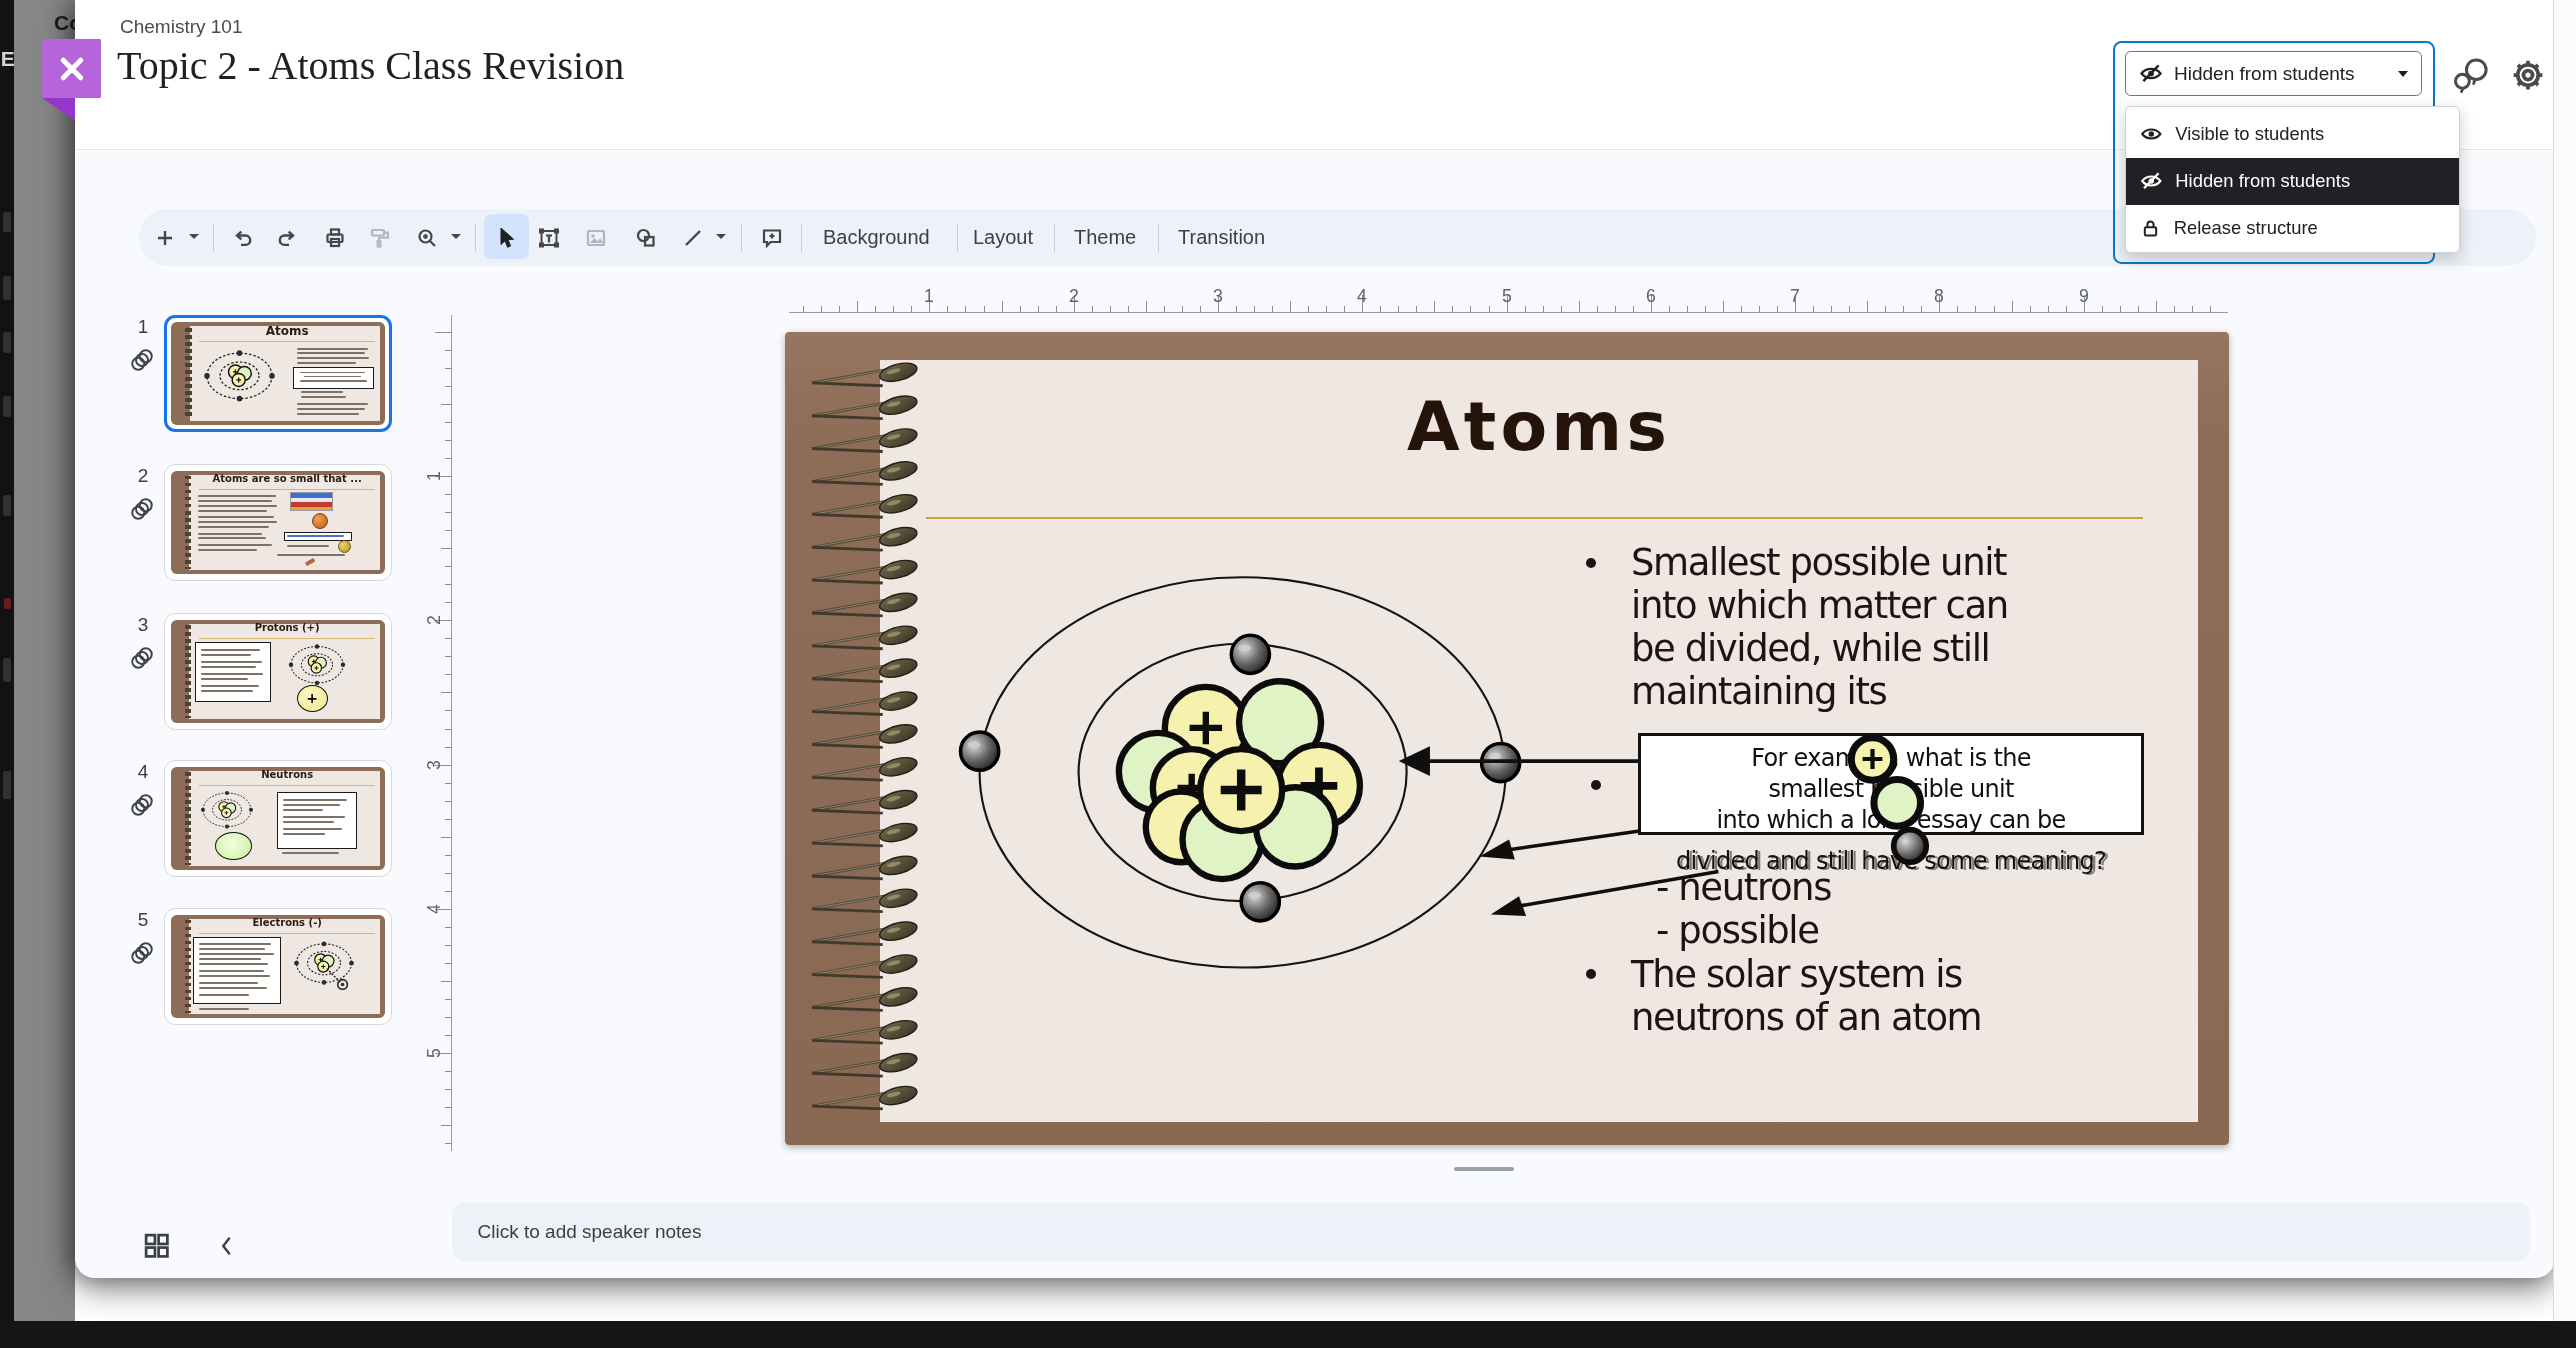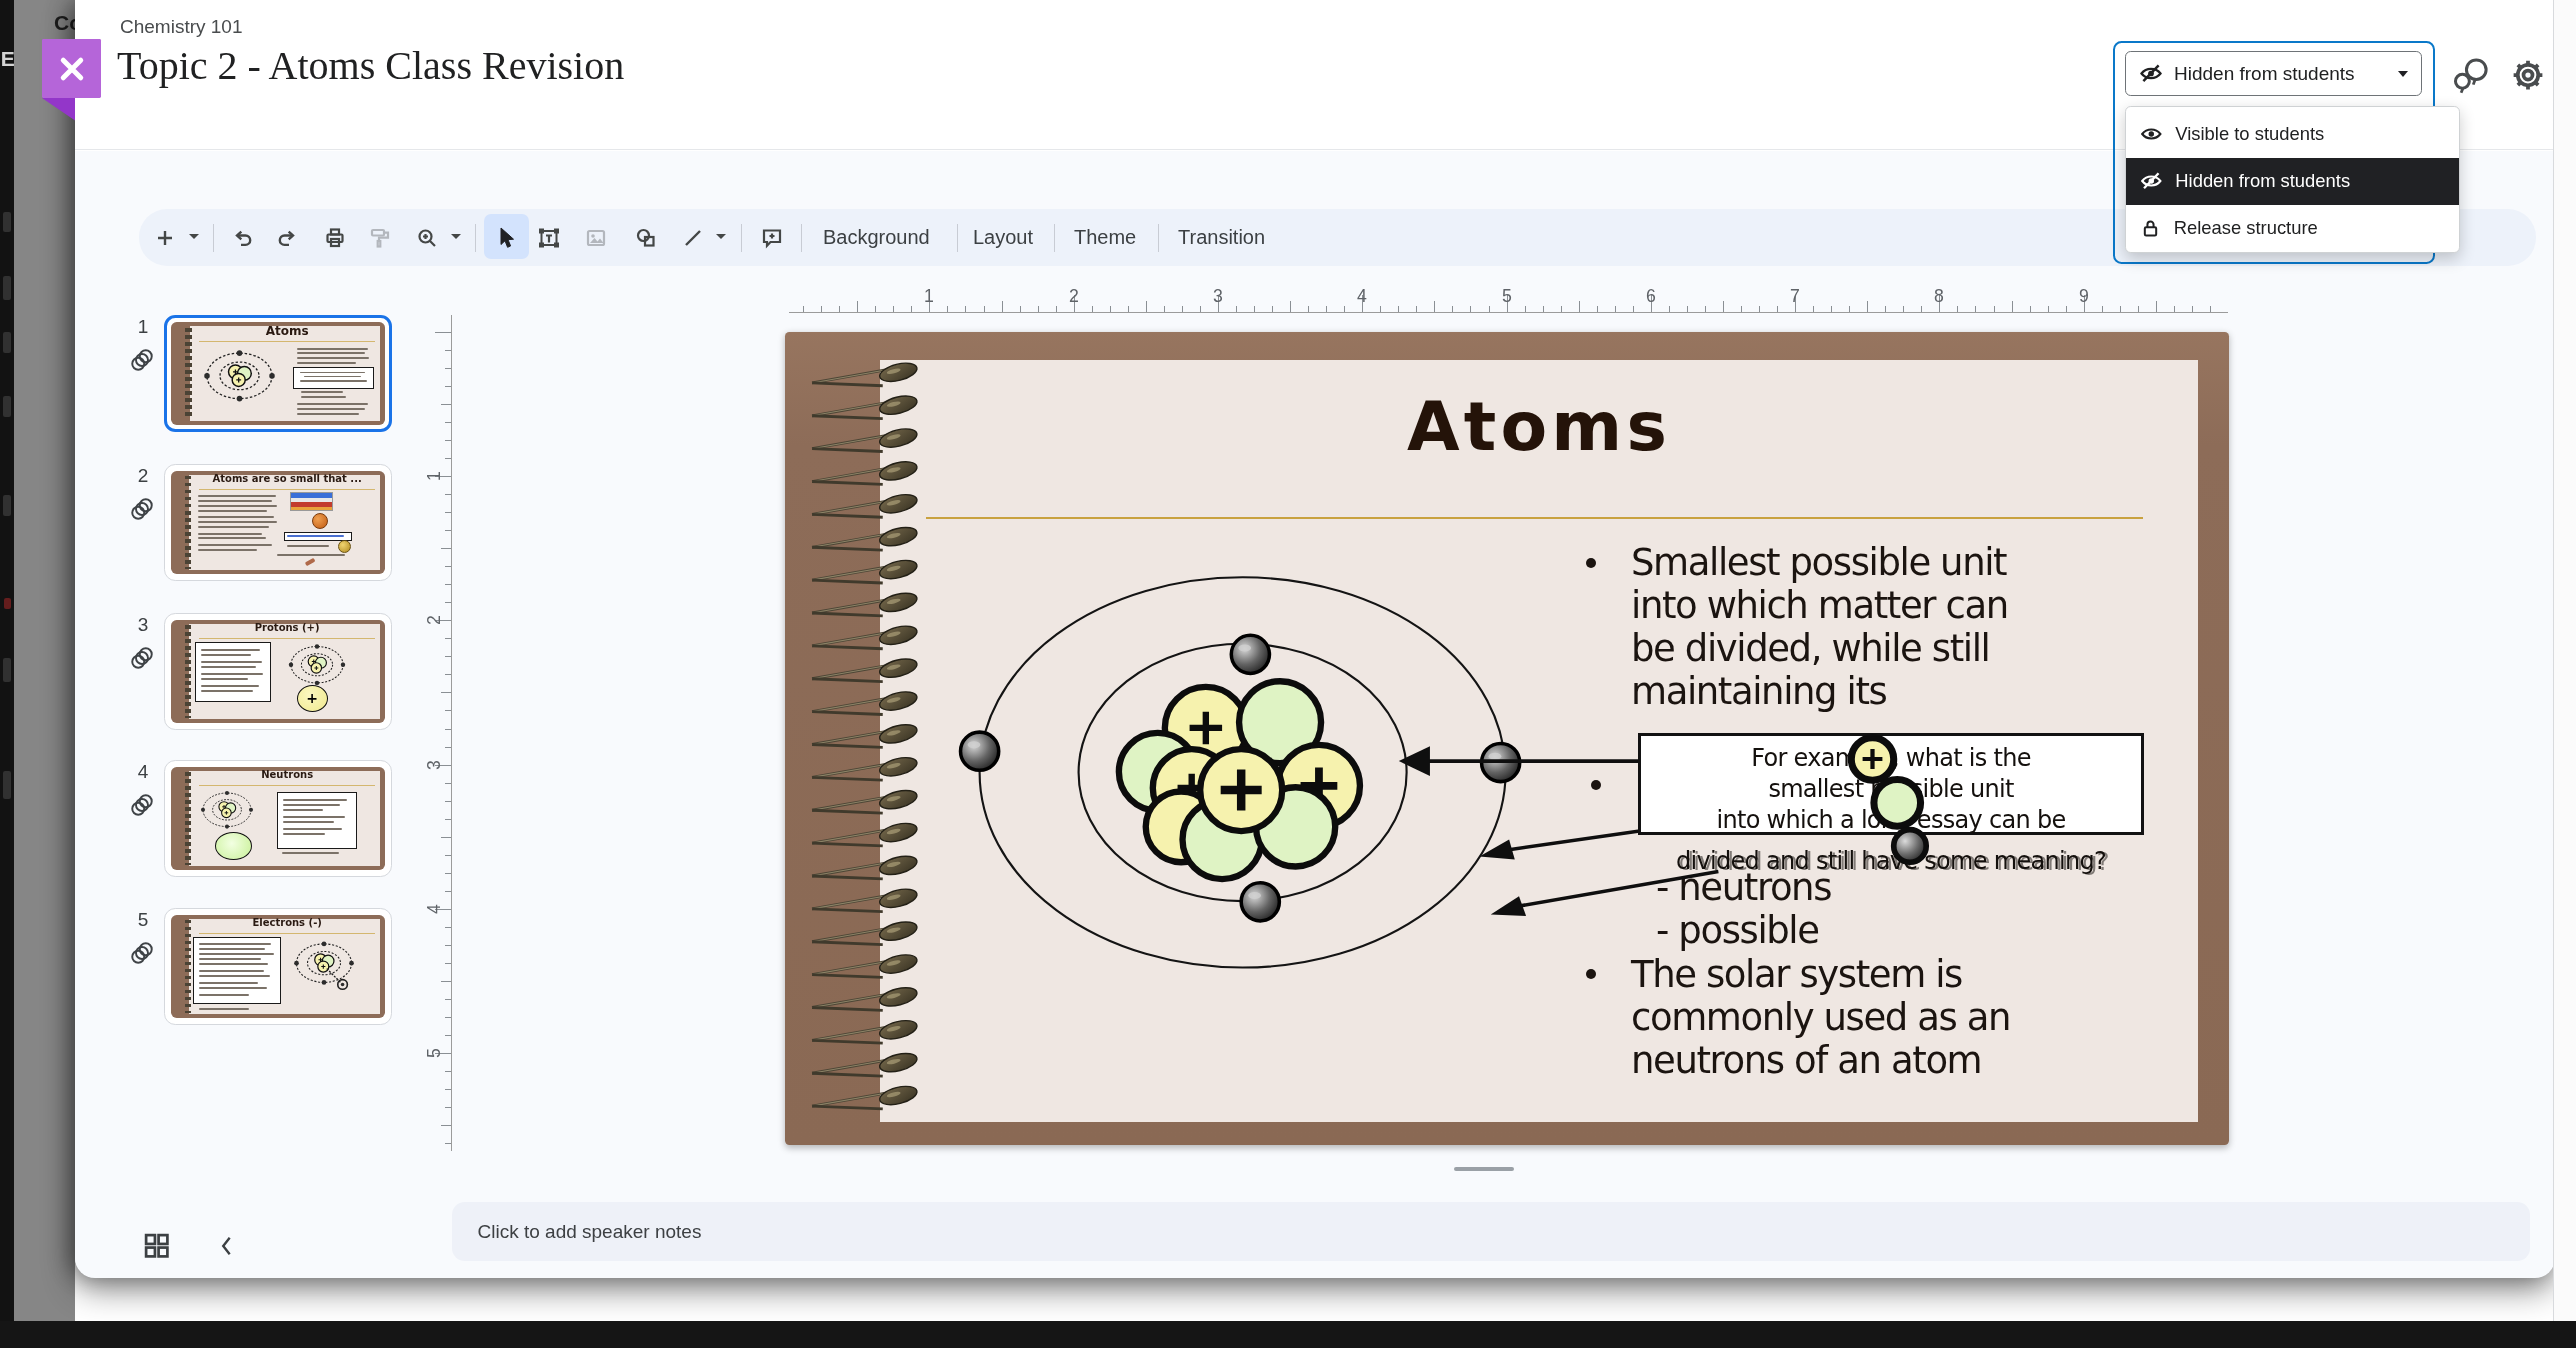--- a/index.html
+++ b/index.html
@@ -912,21 +912,20 @@
 
     <span class="bullet-dot" style="left:806px;top:448px;"></span>
     <div class="slide-text" style="left:871px;top:534px;">
       <div>-  neutrons</div>
       <div>-  possible</div>
     </div>
 
     <span class="bullet-dot" style="left:801px;top:637px;"></span>
     <div class="slide-text" style="left:846px;top:621px;">
       <div>The solar system is</div>
-      <div>commonly used as an</div>
       <div>neutrons of an atom</div>
     </div>
 
     <svg class="layer" style="z-index:4;" viewBox="0 0 2042 1150">
       <g stroke="#0f0f0f" stroke-width="5">
         <line x1="905" y1="607" x2="1320" y2="607"></line>
         <line x1="1019" y1="733" x2="1320" y2="690"></line>
         <line x1="1038" y1="812" x2="1320" y2="763"></line>
       </g>
       <g fill="#0f0f0f">

